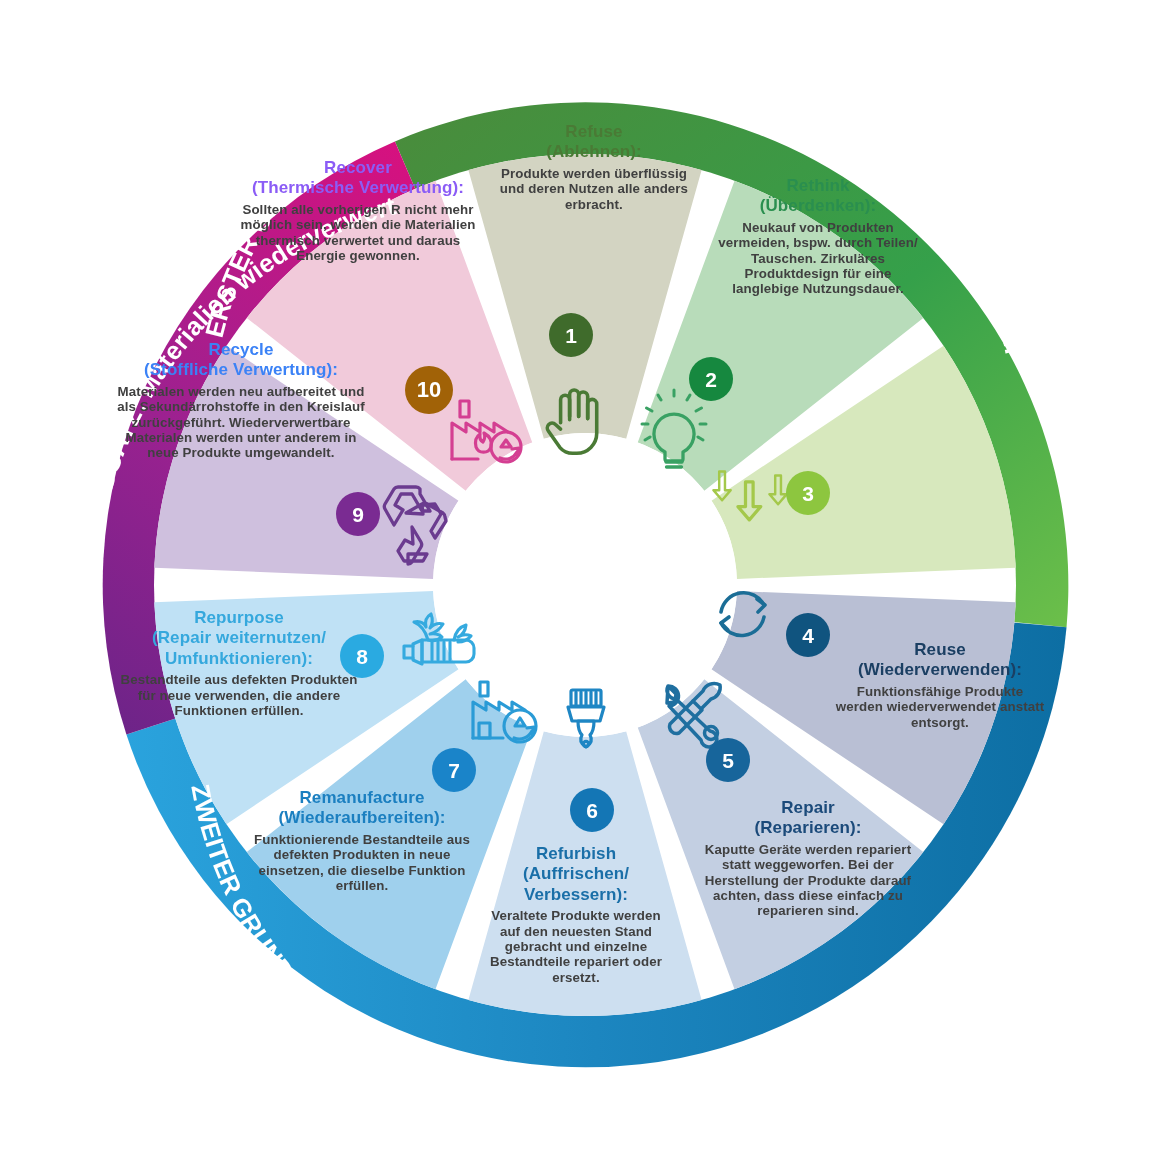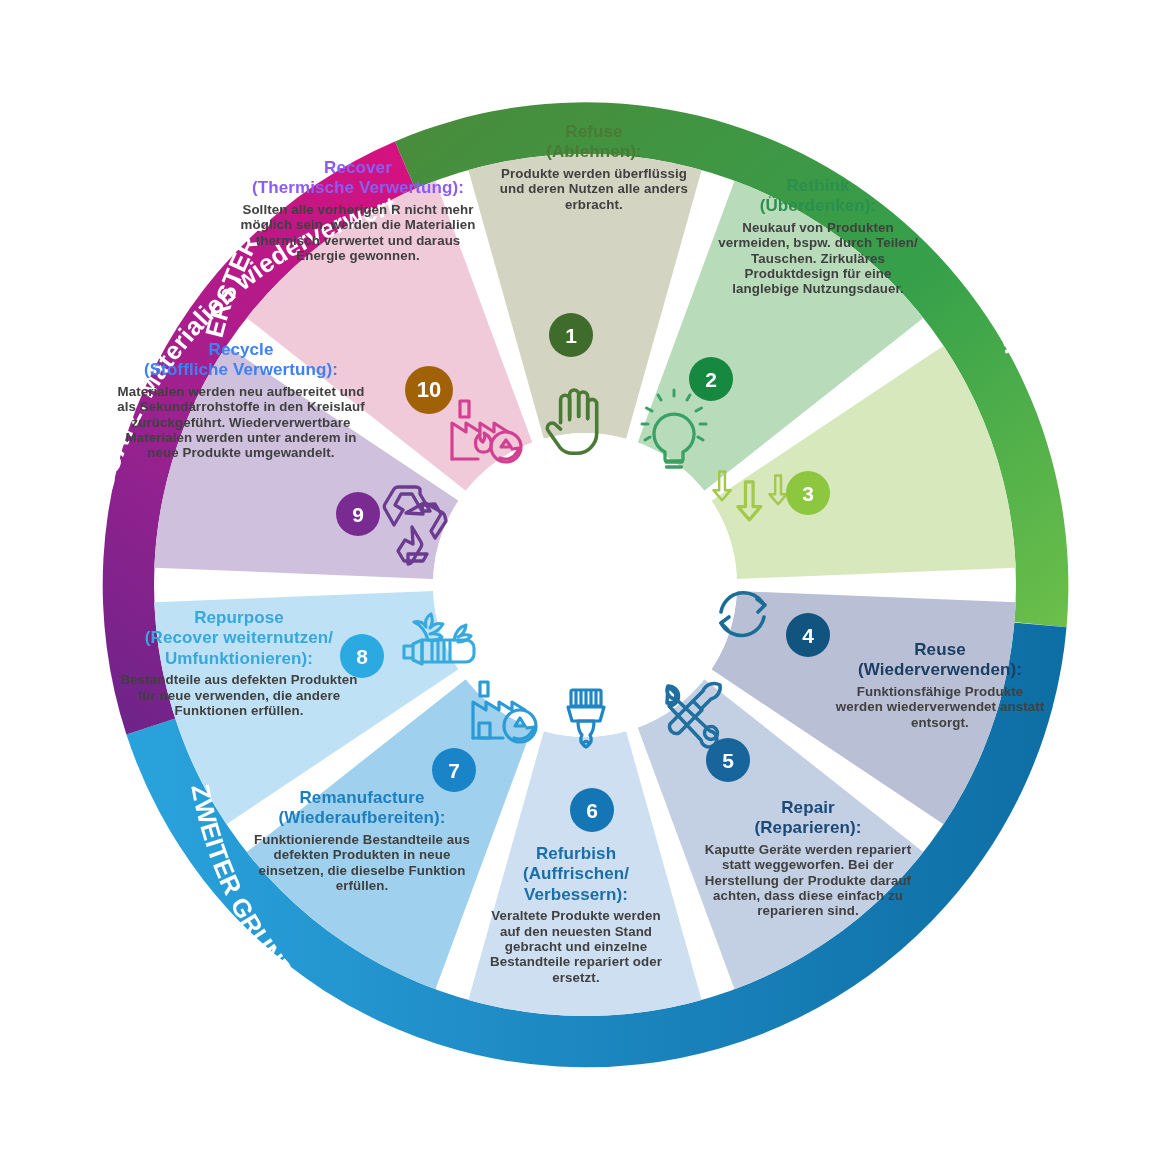--- a/index.html
+++ b/index.html
@@ -237,21 +237,21 @@
     <span class="seg-title" style="color:#1a6fa8;"><span>Refurbish</span><br><span>(Auffrischen/ Verbessern):</span></span>
     <span class="seg-body">Veraltete Produkte werden auf den neuesten Stand gebracht und einzelne Bestandteile repariert oder ersetzt.</span>
   </div>
 
   <div class="seg-text" style="left:246px;top:788px;width:232px;">
     <span class="seg-title" style="color:#1b7fc0;"><span>Remanufacture</span><br><span>(Wiederaufbereiten):</span></span>
     <span class="seg-body">Funktionierende Bestandteile aus defekten Produkten in neue einsetzen, die dieselbe Funktion erfüllen.</span>
   </div>
 
   <div class="seg-text" style="left:116px;top:608px;width:246px;">
-    <span class="seg-title" style="color:#35a8dd;"><span>Repurpose</span><br><span>(Recover weiternutzen/ Umfunktionieren):</span></span>
+    <span class="seg-title" style="color:#35a8dd;"><span>Repurpose</span><br><span>(Repair weiternutzen/ Umfunktionieren):</span></span>
     <span class="seg-body">Bestandteile aus defekten Produkten für neue verwenden, die andere Funktionen erfüllen.</span>
   </div>
 
   <div class="seg-text" style="left:112px;top:340px;width:258px;">
     <span class="seg-title" style="color:#3b82f6;"><span>Recycle</span><br><span>(Stoffliche Verwertung):</span></span>
     <span class="seg-body">Materialen werden neu aufbereitet und als Sekundärrohstoffe in den Kreislauf zurückgeführt. Wiederverwertbare Materialen werden unter anderem in neue Produkte umgewandelt.</span>
   </div>
 
   <div class="seg-text" style="left:234px;top:158px;width:248px;">
     <span class="seg-title" style="color:#8b5cf6;"><span>Recover</span><br><span>(Thermische Verwertung):</span></span>

